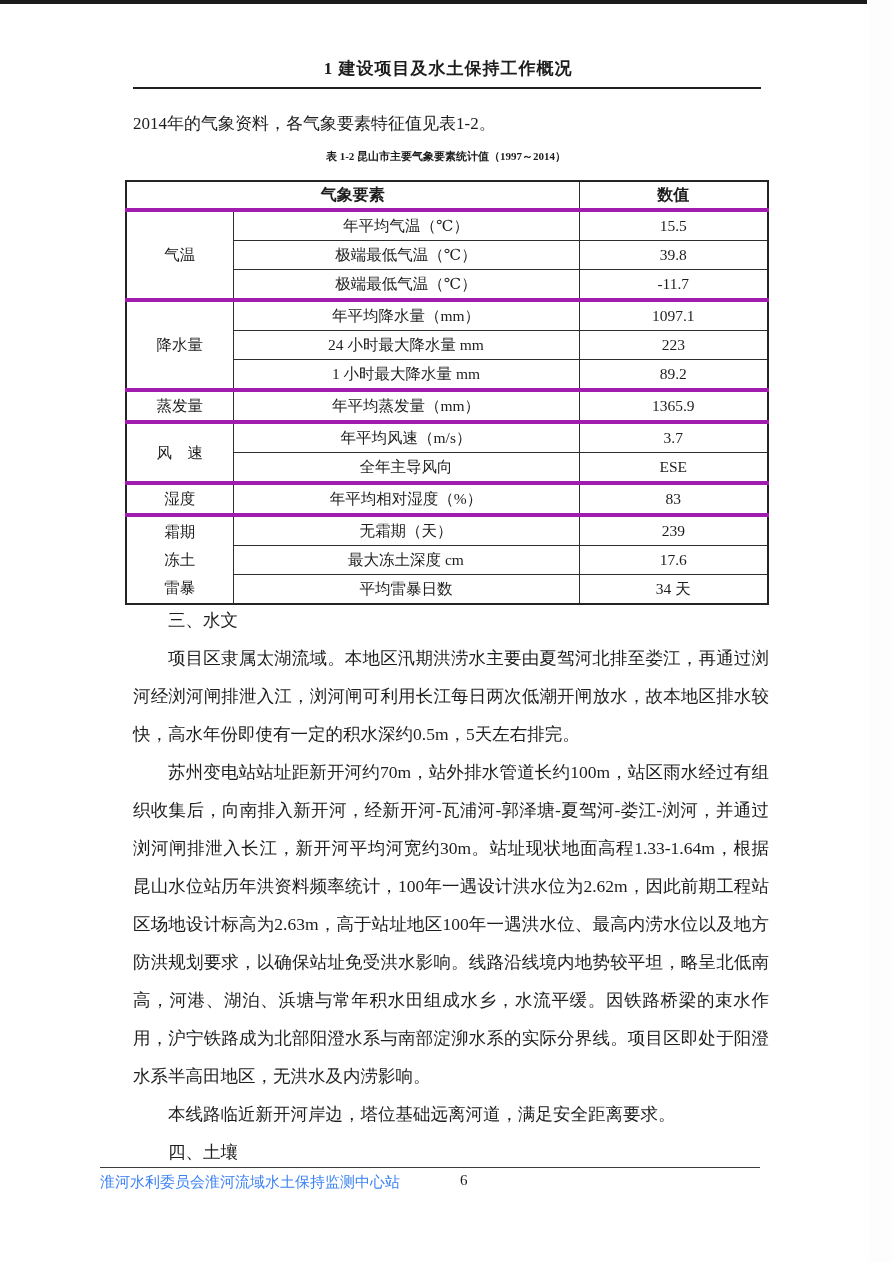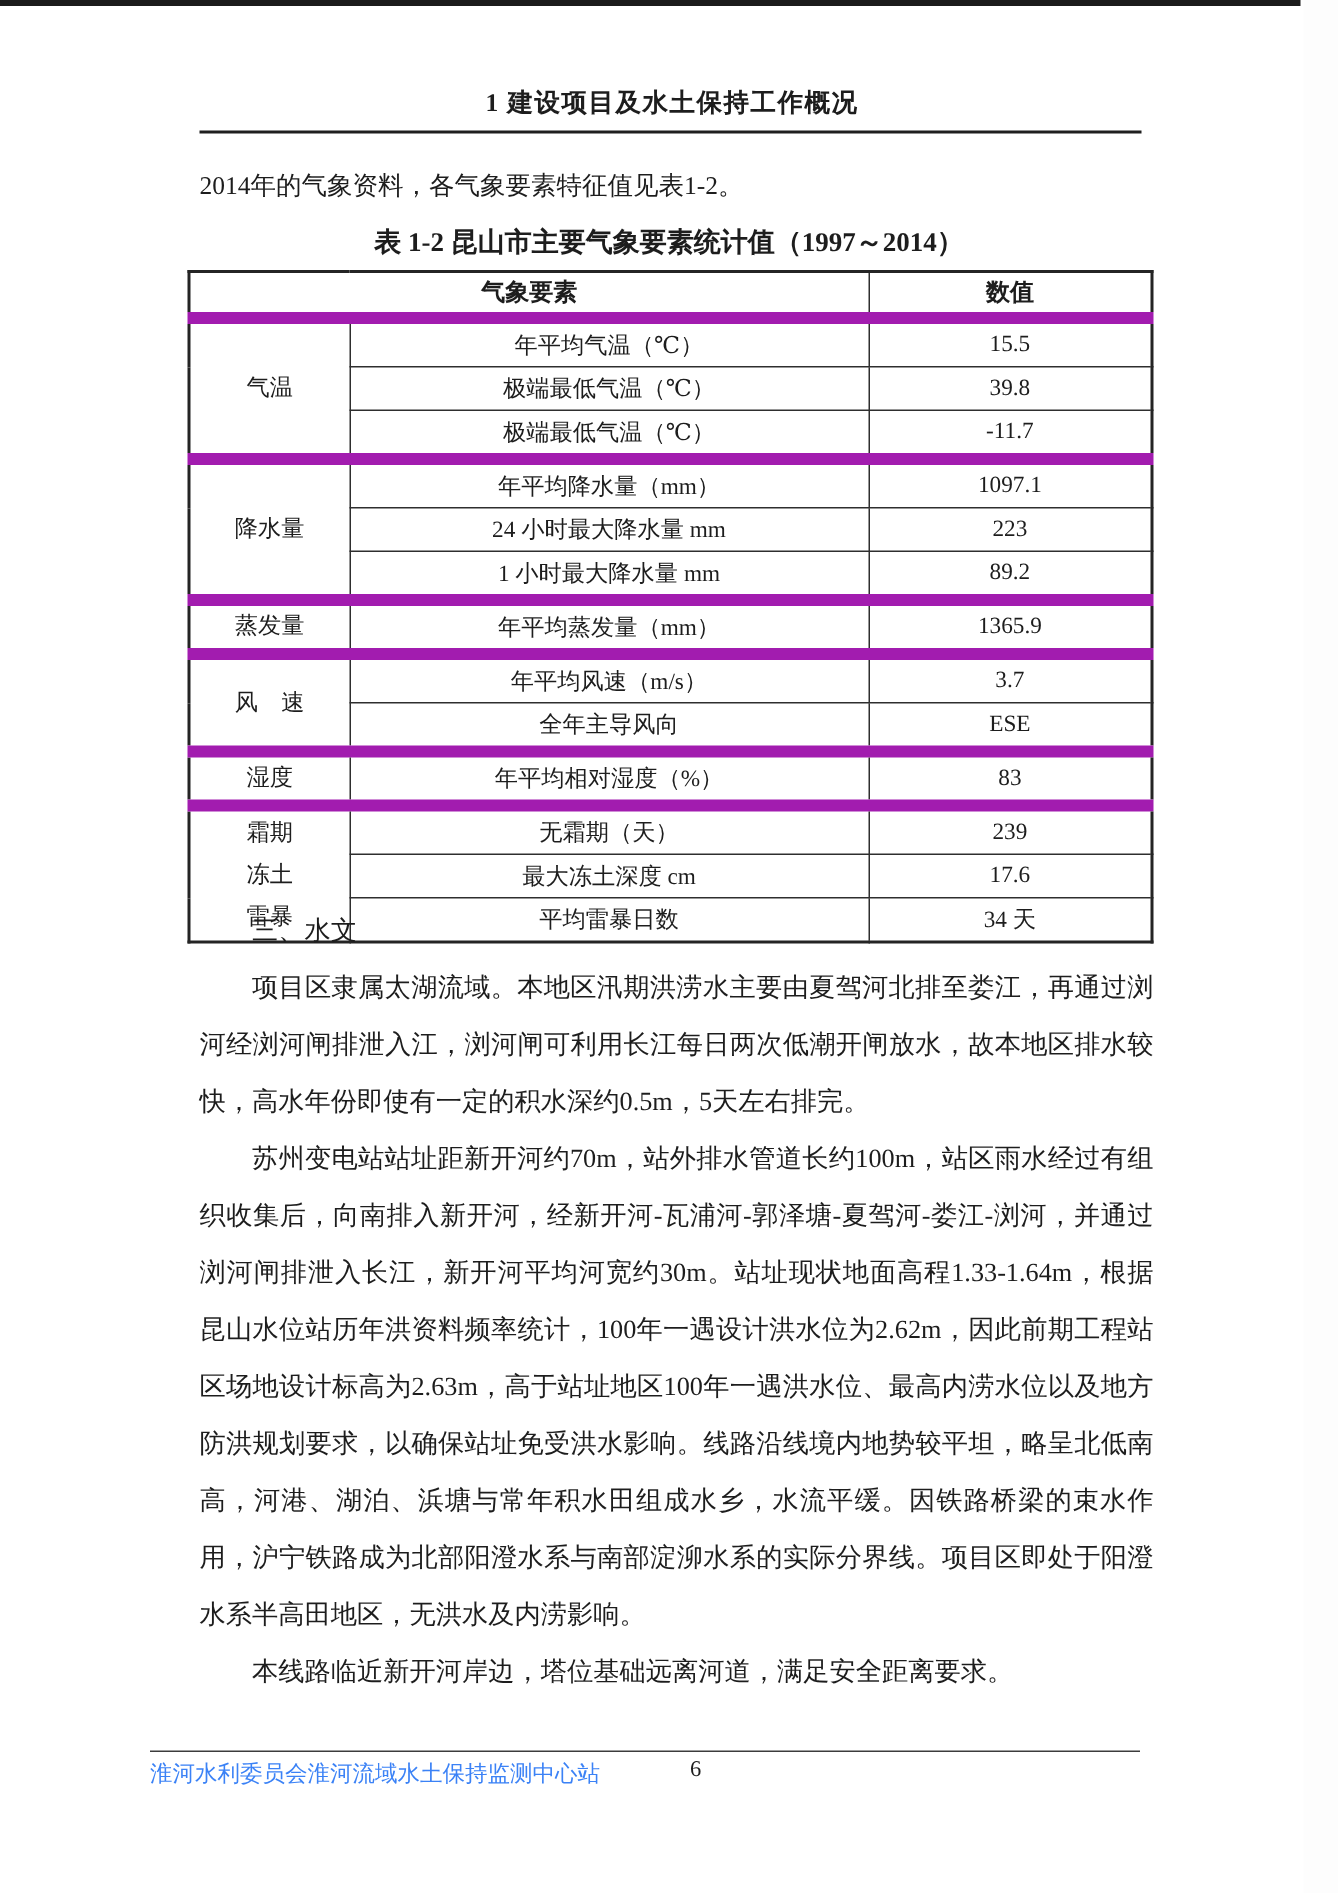--- a/index.html
+++ b/index.html
@@ -43,21 +43,21 @@
     width: 636px;
     font-size: 17px;
     line-height: 24px;
   }
   .caption {
     position: absolute;
     top: 149px; left: 125px;
     width: 642px;
     text-align: center;
     font-weight: bold;
-    font-size: 18px;
+    font-size: 11px;
   }
   table.weather {
     position: absolute;
     top: 180px; left: 125px;
     width: 642px;
     border-collapse: collapse;
     table-layout: fixed;
     border: 2.2px solid #242424;
   }
   table.weather th, table.weather td {
@@ -74,21 +74,21 @@
   }
   table.weather td {
     font-size: 15.5px;
     height: 28px;
   }
   td.cat {
     white-space: pre-line;
     line-height: 28px;
     margin-left: 35px;
   }
-  tr.gs td { border-top: 8px solid #a21caf; }
+  tr.gs td { border-top: 4px solid #a21caf; }
   .body-text {
     position: absolute;
     top: 601px; left: 133px;
     width: 636px;
     font-size: 17.5px;
     line-height: 38px;
     text-align: justify;
   }
   .body-text p { margin: 0; text-indent: 2em; }
   .sec-heading { text-indent: 2em; }
@@ -204,19 +204,20 @@
         <td>34 天</td>
       </tr>
     </tbody>
   </table>
 
   <div class="body-text">
     <div class="sec-heading">三、水文</div>
     <p>项目区隶属太湖流域。本地区汛期洪涝水主要由夏驾河北排至娄江，再通过浏河经浏河闸排泄入江，浏河闸可利用长江每日两次低潮开闸放水，故本地区排水较快，高水年份即使有一定的积水深约0.5m，5天左右排完。</p>
     <p>苏州变电站站址距新开河约70m，站外排水管道长约100m，站区雨水经过有组织收集后，向南排入新开河，经新开河-瓦浦河-郭泽塘-夏驾河-娄江-浏河，并通过浏河闸排泄入长江，新开河平均河宽约30m。站址现状地面高程1.33-1.64m，根据昆山水位站历年洪资料频率统计，100年一遇设计洪水位为2.62m，因此前期工程站区场地设计标高为2.63m，高于站址地区100年一遇洪水位、最高内涝水位以及地方防洪规划要求，以确保站址免受洪水影响。线路沿线境内地势较平坦，略呈北低南高，河港、湖泊、浜塘与常年积水田组成水乡，水流平缓。因铁路桥梁的束水作用，沪宁铁路成为北部阳澄水系与南部淀泖水系的实际分界线。项目区即处于阳澄水系半高田地区，无洪水及内涝影响。</p>
     <p>本线路临近新开河岸边，塔位基础远离河道，满足安全距离要求。</p>
+    <div class="sec-heading">四、土壤</div>
   </div>
 
   <div class="footer-rule"></div>
   <div class="footer-org">淮河水利委员会淮河流域水土保持监测中心站</div>
   <div class="footer-page">6</div>
 
 </div>
 
 </body></html>

